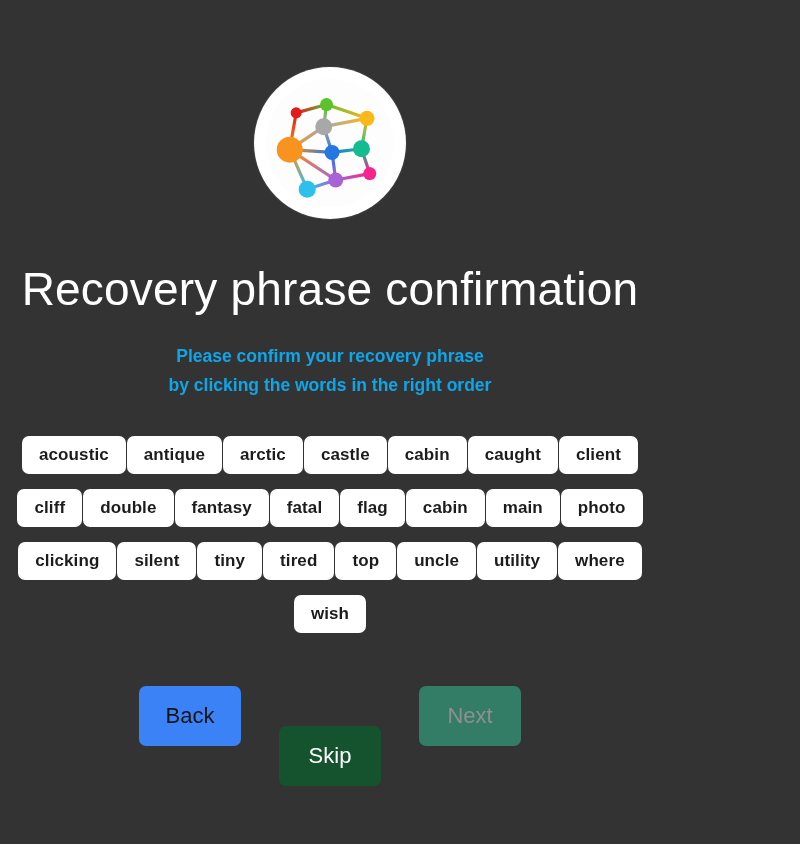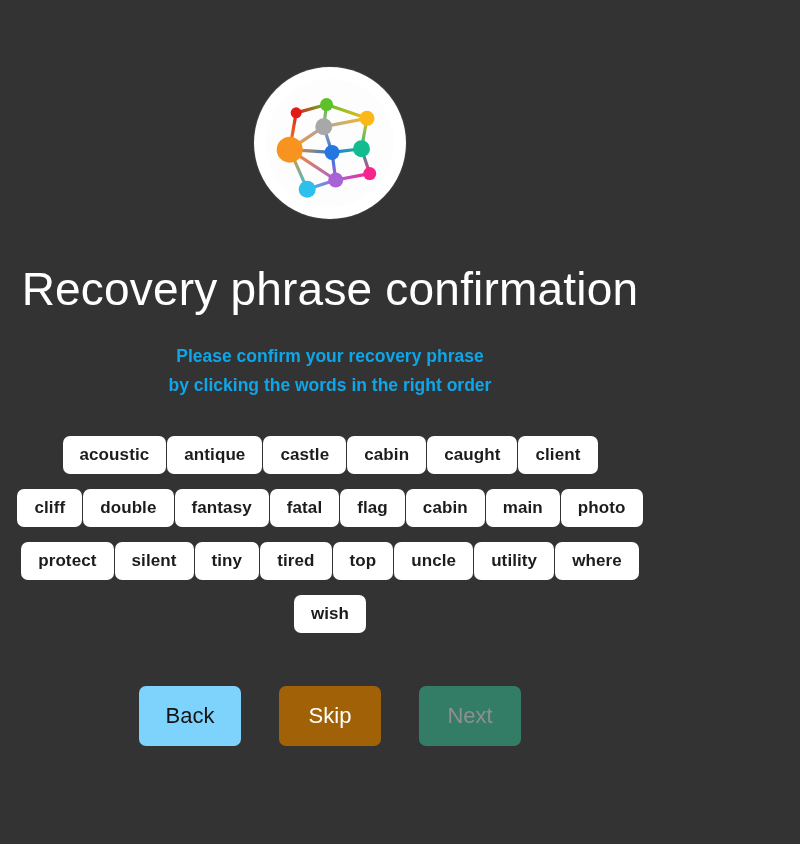--- a/index.html
+++ b/index.html
@@ -113,22 +113,22 @@
     border: none;
     border-radius: 7px;
     font-family: "Liberation Sans", sans-serif;
     font-size: 22px;
     font-weight: normal;
     cursor: pointer;
     display: inline-flex;
     align-items: center;
     justify-content: center;
   }
-  .btn-back { background: #7dd3fc; color: #141414; }
-  .btn-skip { background: #a16207; color: #ffffff; }
+  .btn-back { background: #3b82f6; color: #141414; }
+  .btn-skip { background: #14532d; color: #ffffff; margin-top: 40px; }
   .btn-next { background: #337d66; color: #8f8f8f; cursor: default; }
 </style>
 </head>
 <body>
 
 <div class="app">
 
   <div class="logo-wrap">
     <div class="logo-ring"></div>
     <div class="logo-inner">
@@ -232,37 +232,38 @@
   <h1 class="title">Recovery phrase confirmation</h1>
   <div class="subtitle">
     <div>Please confirm your recovery phrase</div>
     <div>by clicking the words in the right order</div>
   </div>
 
   <div class="words" id="word-grid">
       <div class="word-row">
         <button class="word">acoustic</button>
         <button class="word">antique</button>
+        <button class="word">arctic</button>
         <button class="word">castle</button>
         <button class="word">cabin</button>
         <button class="word">caught</button>
         <button class="word">client</button>
       </div>
       <div class="word-row">
         <button class="word">cliff</button>
         <button class="word">double</button>
         <button class="word">fantasy</button>
         <button class="word">fatal</button>
         <button class="word">flag</button>
         <button class="word">cabin</button>
         <button class="word">main</button>
         <button class="word">photo</button>
       </div>
       <div class="word-row">
-        <button class="word">protect</button>
+        <button class="word">clicking</button>
         <button class="word">silent</button>
         <button class="word">tiny</button>
         <button class="word">tired</button>
         <button class="word">top</button>
         <button class="word">uncle</button>
         <button class="word">utility</button>
         <button class="word">where</button>
       </div>
       <div class="word-row">
         <button class="word">wish</button>

